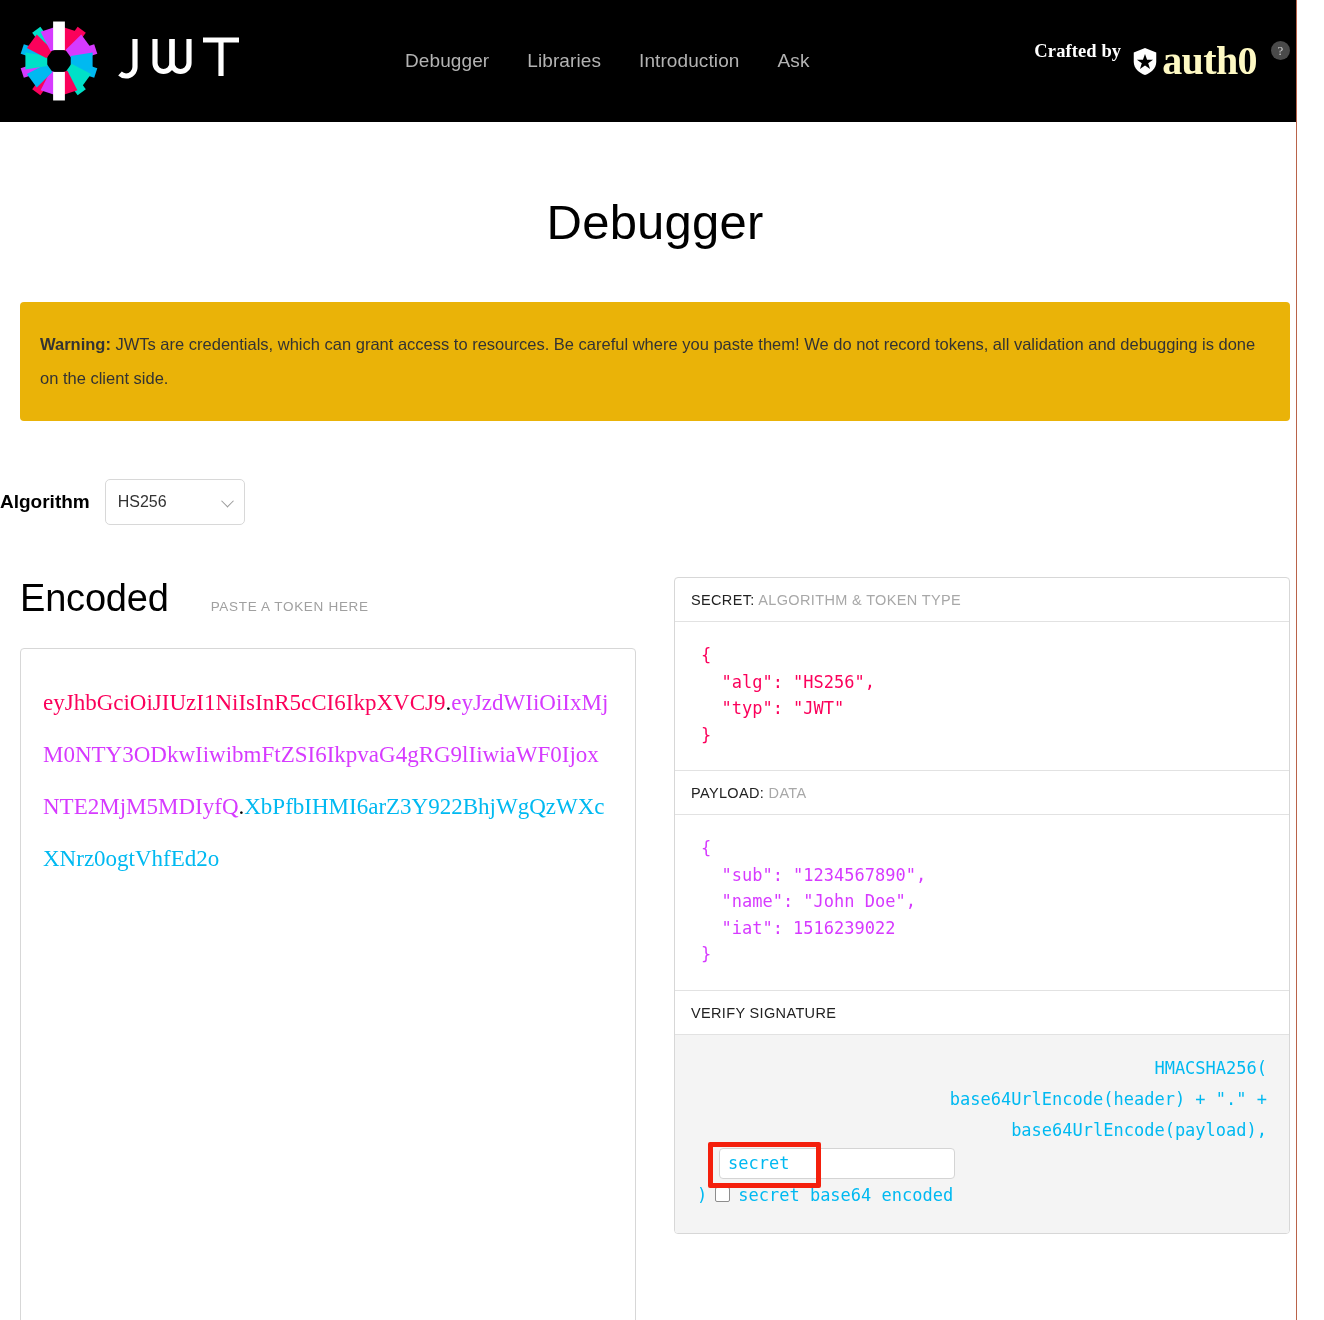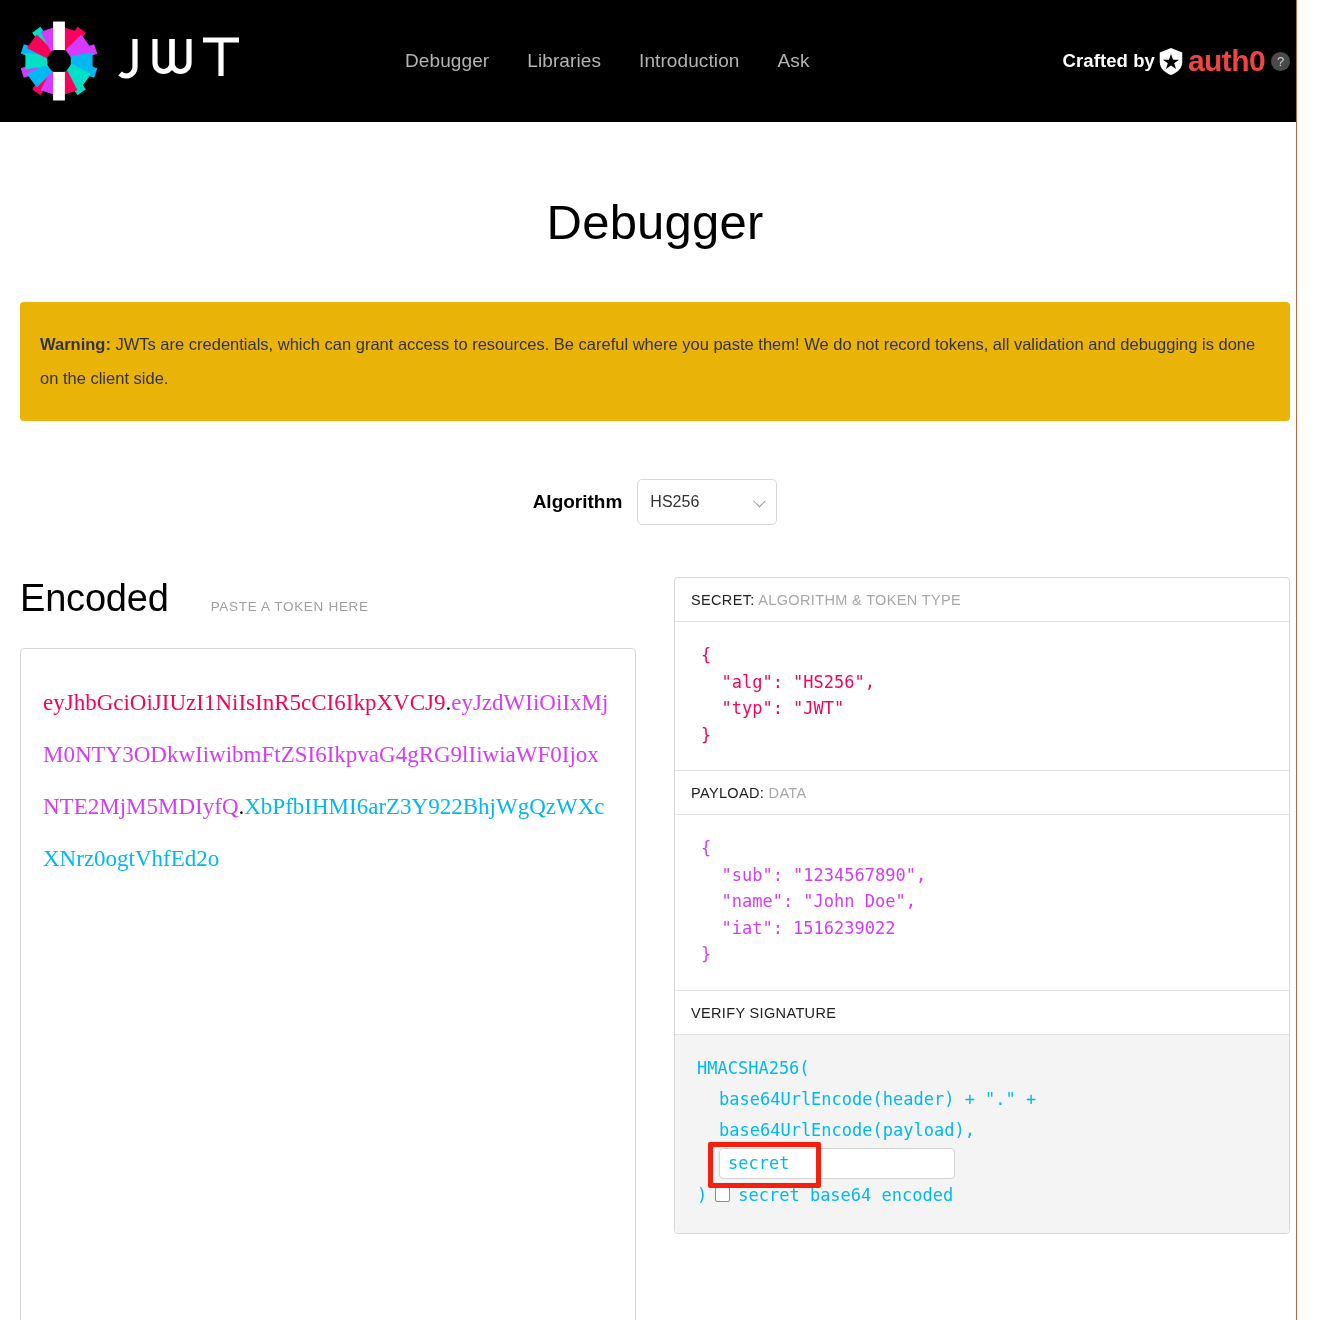--- a/index.html
+++ b/index.html
@@ -65,33 +65,34 @@
     letter-spacing: .1px;
     cursor: pointer;
     white-space: nowrap;
   }
   .crafted {
     position: absolute;
     right: 20px;
     top: 50%;
     transform: translateY(-50%);
     display: flex;
-    align-items: center;
-    gap: 1px;
+    align-items: flex-start;
+    gap: 9px;
+    font-family: Liberation Serif, serif;
   }
   .crafted-label {
     color: #ffffff;
     font-size: 18.5px;
     font-weight: bold;
     letter-spacing: .1px;
   }
   .auth0-logo { display: flex; align-items: center; gap: 2px; }
   .auth0-word {
-    color: #ef4444;
-    font-size: 30px;
+    color: #fef9c3;
+    font-size: 40px;
     font-weight: bold;
     letter-spacing: -0.6px;
     line-height: 1;
   }
   .help-dot {
     width: 19px; height: 19px;
     border-radius: 50%;
     background: #4a4a4a;
     color: #d0d0d0;
     font-size: 13px;
@@ -120,21 +121,21 @@
     color: #333333;
     font-size: 16.5px;
     line-height: 34px;
   }
   .warning b { font-weight: bold; }
 
   
   .algo-row {
     display: flex;
     align-items: center;
-    justify-content: center;
+    justify-content: flex-start;
     gap: 15px;
     margin-top: 58px;
   }
   .algo-label {
     font-size: 19px;
     font-weight: bold;
     color: #000;
   }
   .algo-select {
     width: 140px;
@@ -246,20 +247,21 @@
     padding: 18px 22px 22px 22px;
     position: relative;
     min-height: 198px;
   }
   .sig-line {
     font-family: "DejaVu Sans Mono", "Liberation Mono", monospace;
     font-size: 17px;
     line-height: 31px;
     color: #00b9f1;
     white-space: pre;
+    text-align: right;
   }
   .sig-indent { padding-left: 22px; }
   .secret-row {
     display: flex;
     align-items: center;
     padding-left: 22px;
     margin-top: 2px;
     position: relative;
   }
   .secret-input {

